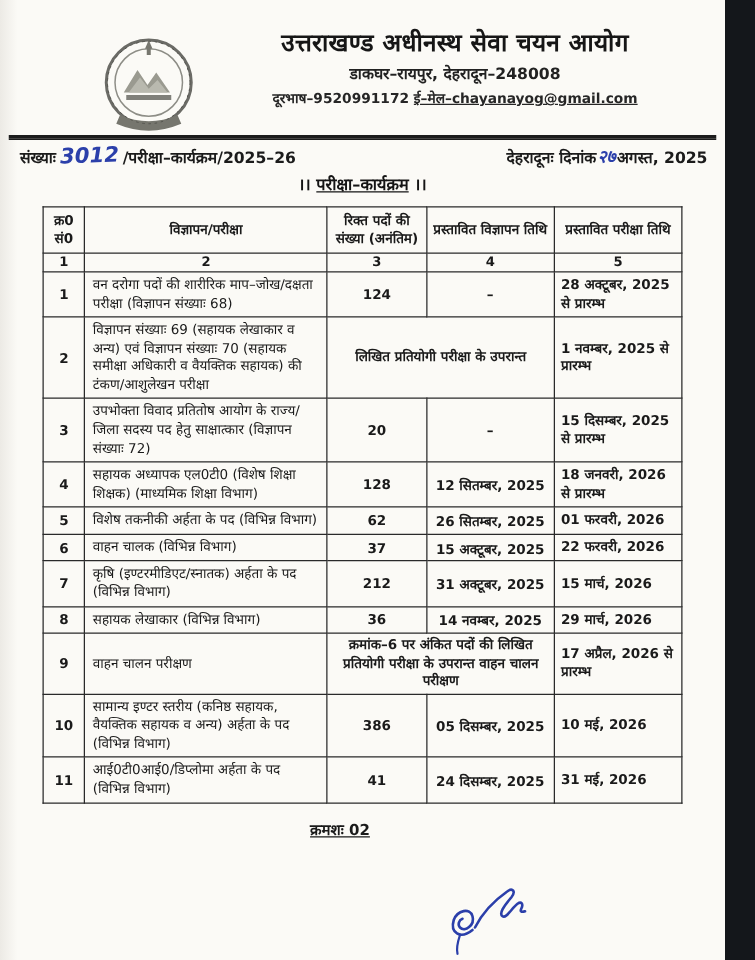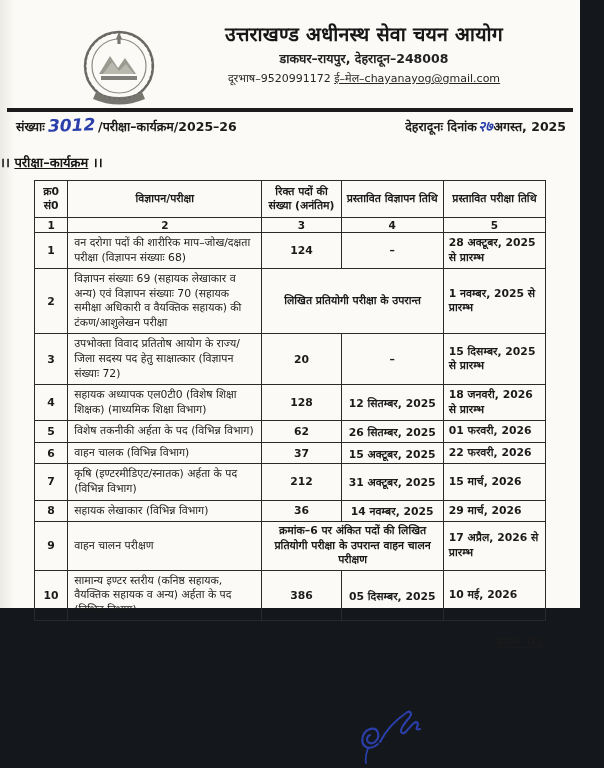--- a/index.html
+++ b/index.html
@@ -5,51 +5,51 @@
   :root { --ink: #2b3faa; }
   * { margin:0; padding:0; box-sizing:border-box; }
   html,body { width:604px; height:768px; overflow:hidden; }
   body {
     font-family:"DejaVu Sans","Liberation Sans",sans-serif;
     background:#14171b;
     color:#1d1d1d;
     position:relative;
   }
   .paper {
-    position:absolute; left:0; top:0; width:580px; height:608px;
+    position:absolute; left:0; top:0; width:580px; height:768px;
     background:linear-gradient(90deg,#eceae5 0px,#fbfaf6 14px,#fbfaf6 100%);
   }
   .scan-strip {
     position:absolute; right:0; top:0; width:24px; height:768px;
     background:#14171b;
   }
   
   .letterhead { position:relative; padding-top:20px; height:78px; }
   .emblem { position:absolute; left:72px; top:26px; width:94px; height:82px; }
   .head-text { margin-left:168px; width:392px; text-align:center; }
   .org-name { font-size:19.5px; font-weight:700; letter-spacing:0.2px; color:#161616; }
   .addr { font-size:12.5px; font-weight:600; margin-top:3px; color:#222; }
-  .contact { font-size:11px; font-weight:400; margin-top:3px; color:#262626; }
+  .contact { font-size:11px; font-weight:700; margin-top:3px; color:#262626; }
   .contact .email { text-decoration:underline; }
   .rule {
     margin:30px 7px 0 7px; height:3px;
     border-top:3px solid #1c1c1c; border-bottom:1.5px solid #1c1c1c;
   }
   
   .ref-line {
     display:flex; justify-content:space-between; align-items:baseline;
     padding:3px 14px 0 16px; font-size:12.5px; font-weight:700; color:#1b1b1b;
   }
   .hand {
     color:var(--ink); font-style:italic; font-weight:600;
     display:inline-block; transform:rotate(-2deg);
   }
   .hand.big { font-size:17px; padding:0 3px; }
   .hand.small { font-size:14px; padding:0 1px; }
-  .doc-title { text-align:left; font-size:13px; font-weight:700; margin-top:18px; color:#151515; }
+  .doc-title { text-align:center; font-size:13px; font-weight:700; margin-top:3px; color:#151515; }
   .doc-title .u { text-decoration:underline; }
   
   .intro {
     padding:7px 17px 0 20px; font-size:12.3px; font-weight:600;
     line-height:1.42; text-align:justify; text-indent:34px; color:#1e1e1e;
   }
   
   table {
     margin:9px 0 12px 34px; width:512px;
     border-collapse:collapse; table-layout:fixed;
@@ -58,21 +58,21 @@
   th,td { border:1.4px solid #2a2a2a; padding:2px 5px; vertical-align:middle; }
   thead th { font-weight:700; text-align:center; padding:4px 3px; line-height:1.3; }
   tr.numrow td { font-weight:700; text-align:center; padding:1px 2px; font-size:10.5px; }
   td.c-sno { text-align:center; font-weight:700; }
   td.c-desc { text-align:left; font-weight:400; line-height:1.35; padding:3px 6px; }
   td.c-vac, td.c-advt { text-align:center; font-weight:600; }
   td.c-merged { text-align:center; font-weight:600; line-height:1.35; }
   td.c-exam { text-align:left; font-weight:600; line-height:1.35; }
   
   .footer-cont {
-    margin:9px 36px 0 0; text-align:right;
+    margin:9px 36px 0 0; text-align:center;
     font-size:12px; font-weight:700; color:#1a1a1a;
   }
   .footer-cont span { text-decoration:underline; }
   .signature { position:absolute; left:348px; top:702px; width:92px; height:64px; }
 </style>
 </head>
 <body>
 
 <div class="paper">
 
@@ -202,20 +202,27 @@
           <td class="c-merged" colspan="2">क्रमांक–6 पर अंकित पदों की लिखित प्रतियोगी परीक्षा के उपरान्त वाहन चालन परीक्षण</td>
           <td class="c-exam">17 अप्रैल, 2026 से प्रारम्भ</td>
         </tr>
         <tr>
           <td class="c-sno">10</td>
           <td class="c-desc">सामान्य इण्टर स्तरीय (कनिष्ठ सहायक, वैयक्तिक सहायक व अन्य) अर्हता के पद (विभिन्न विभाग)</td>
           <td class="c-vac">386</td>
           <td class="c-advt">05 दिसम्बर, 2025</td>
           <td class="c-exam">10 मई, 2026</td>
         </tr>
+        <tr>
+          <td class="c-sno">11</td>
+          <td class="c-desc">आई0टी0आई0/डिप्लोमा अर्हता के पद (विभिन्न विभाग)</td>
+          <td class="c-vac">41</td>
+          <td class="c-advt">24 दिसम्बर, 2025</td>
+          <td class="c-exam">31 मई, 2026</td>
+        </tr>
       </tbody>
   </table>
 
   <div class="footer-cont">
     <span>क्रमशः 02</span>
   </div>
   <svg class="signature" viewBox="0 0 92 64">
     <path d="M30,42 C20,50 12,44 15,34 C18,26 28,24 30,31 C32,38 24,44 20,40 C18,38 19,34 22,33" fill="none" stroke="#2b3faa" stroke-width="2.1" stroke-linecap="round"></path>
     <path d="M32,40 C38,28 48,18 58,11 C62,8 65,11 61,16 C55,23 51,29 54,31 C57,33 61,25 66,21 C69,19 71,21 69,25 C68,27 69,28 72,27" fill="none" stroke="#2b3faa" stroke-width="2.1" stroke-linecap="round"></path>
     <path d="M20,46 C18,52 17,57 18,61" fill="none" stroke="#2b3faa" stroke-width="1.8" stroke-linecap="round"></path>

